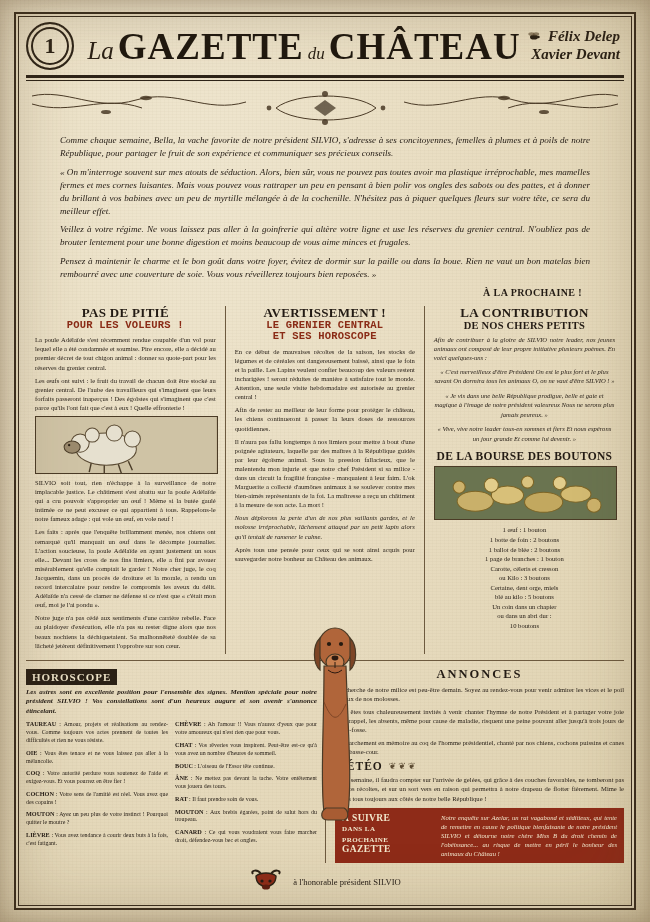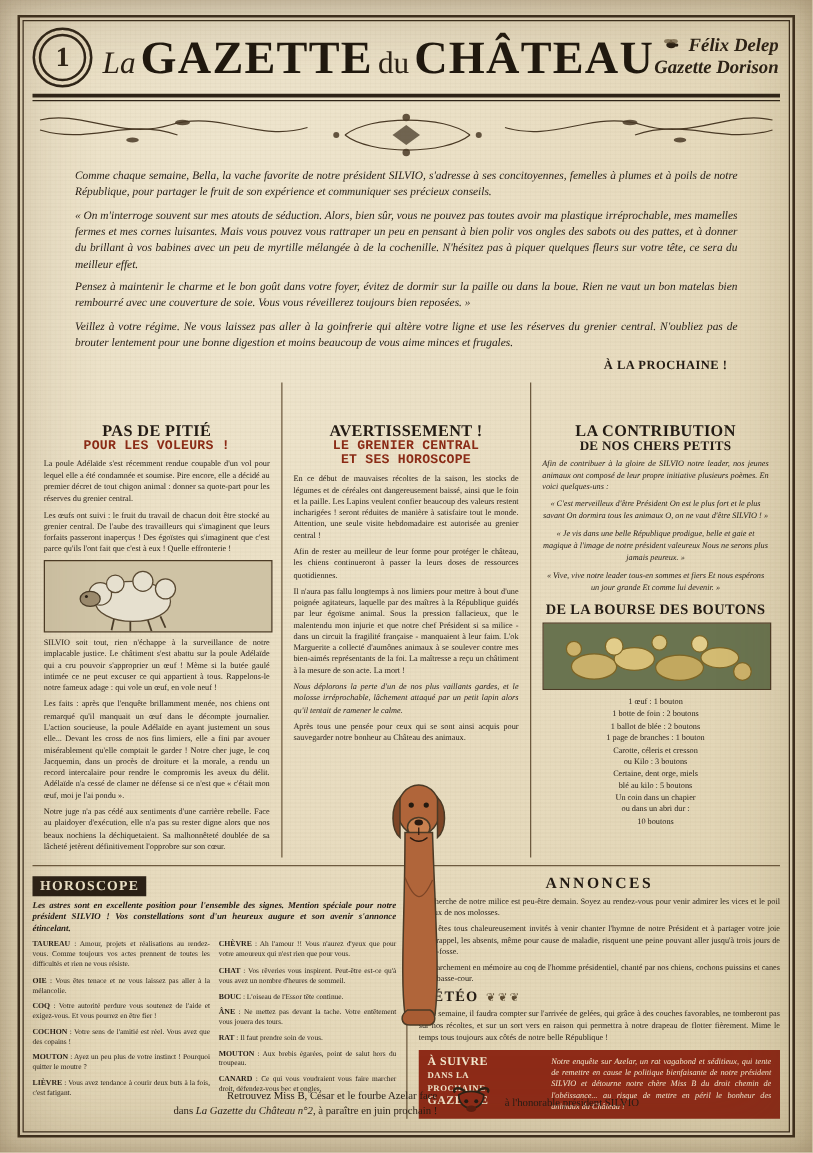--- a/index.html
+++ b/index.html
@@ -85,21 +85,22 @@
   }
   .t-gaz {
     font-family: "Liberation Serif", serif;
     font-weight: bold;
     font-size: 37px;
     letter-spacing: 1px;
     color: #1f180f;
   }
   .t-du {
     font-family: "Liberation Serif", serif;
-    font-size: 25px;
+    font-style: italic;
+    font-size: 17px;
     color: #2b2116;
   }
   .t-cha {
     font-family: "Liberation Serif", serif;
     font-weight: bold;
     font-size: 37px;
     letter-spacing: 1px;
     color: #1f180f;
   }
   .authors {
@@ -181,21 +182,20 @@
     padding: 0 9px;
     box-sizing: border-box;
   }
   .col.c1 { width: 33.4%; border-right: 1px solid #6d5a3f; }
   .col.c2 { width: 33.3%; border-right: 1px solid #6d5a3f; }
   .col.c3 { width: 33.3%; }
 
   .head {
     text-align: center;
     margin-bottom: 4px;
-    margin-top: 32px;
   }
   .head .h1 {
     font-weight: bold;
     font-size: 13px;
     letter-spacing: .3px;
     line-height: 1.05;
   }
   .head .h2 {
     font-weight: bold;
     font-size: 10.5px;
@@ -411,21 +411,21 @@
       <div class="authors">
         <span class="bee">
           <svg width="14" height="11" viewBox="0 0 14 11">
               <ellipse cx="8" cy="6" rx="4" ry="2.6" fill="#2b2116"></ellipse>
               <ellipse cx="5.5" cy="3" rx="3.2" ry="1.8" fill="#6b5a3e" opacity=".7"></ellipse>
               <ellipse cx="10" cy="3" rx="3.2" ry="1.8" fill="#6b5a3e" opacity=".7"></ellipse>
               <circle cx="12.4" cy="6" r="1.3" fill="#2b2116"></circle>
             </svg>
         </span>
         <span>Félix Delep</span><br>
-        <span>Gazette Dorison</span>
+        <span>Xavier Devant</span>
       </div>
     </div>
     <div class="mast-rule"></div>
 
     <div class="ornband">
       <svg width="598" height="46" viewBox="0 0 598 46">
         <g stroke="#4a3a26" fill="none" stroke-width="1">
           <path d="M6 10 C 40 2, 70 26, 110 14 C 150 2, 180 28, 220 16"></path>
           <path d="M6 18 C 46 30, 76 8, 116 22"></path>
           <path d="M592 10 C 558 2, 528 26, 488 14 C 448 2, 418 28, 378 16"></path>
@@ -445,22 +445,22 @@
         </g>
         <g fill="#3c2f1e">
           <path d="M288 22 l11 -8 l11 8 l-11 8 z" opacity=".7"></path>
         </g>
       </svg>
     </div>
 
     <div class="editorial">
       <p class="first">Comme chaque semaine, Bella, la vache favorite de notre président SILVIO, s'adresse à ses concitoyennes, femelles à plumes et à poils de notre République, pour partager le fruit de son expérience et communiquer ses précieux conseils.</p>
       <p>« On m'interroge souvent sur mes atouts de séduction. Alors, bien sûr, vous ne pouvez pas toutes avoir ma plastique irréprochable, mes mamelles fermes et mes cornes luisantes. Mais vous pouvez vous rattraper un peu en pensant à bien polir vos ongles des sabots ou des pattes, et à donner du brillant à vos babines avec un peu de myrtille mélangée à de la cochenille. N'hésitez pas à piquer quelques fleurs sur votre tête, ce sera du meilleur effet.</p>
+      <p>Veillez à votre régime. Ne vous laissez pas aller à la goinfrerie qui altère votre ligne et use les réserves du grenier central. N'oubliez pas de brouter lentement pour une bonne digestion et moins beaucoup de vous aime minces et frugales.</p>
       <p>Pensez à maintenir le charme et le bon goût dans votre foyer, évitez de dormir sur la paille ou dans la boue. Rien ne vaut un bon matelas bien rembourré avec une couverture de soie. Vous vous réveillerez toujours bien reposées. »</p>
-      <p>Veillez à votre régime. Ne vous laissez pas aller à la goinfrerie qui altère votre ligne et use les réserves du grenier central. N'oubliez pas de brouter lentement pour une bonne digestion et moins beaucoup de vous aime minces et frugales.</p>
       <div class="apro">À LA PROCHAINE !</div>
     </div>
 
     <div class="cols">
 
       <div class="col c1">
         <div class="head">
           <div class="h1">PAS DE PITIÉ</div>
           <div class="h2">POUR LES VOLEURS !</div>
         </div>
@@ -618,24 +618,20 @@
             <span>À SUIVRE</span><br>
             <span style="font-size:7px">DANS LA PROCHAINE</span><br>
             <span>GAZETTE</span>
           </div>
           <div class="sb">Notre enquête sur Azelar, un rat vagabond et séditieux, qui tente de remettre en cause le politique bienfaisante de notre président SILVIO et détourne notre chère Miss B du droit chemin de l'obéissance... au risque de mettre en péril le bonheur des animaux du Château !</div>
         </div>
       </div>
     </div>
 
     <div class="footer">
-      <div class="fleft">
-        <span>Retrouvez Miss B, César et le fourbe Azelar face</span><br>
-        <span>dans </span><i>La Gazette du Château n°2</i><span>, à paraître en juin prochain !</span>
-      </div>
       <div class="bullhead">
         <svg width="34" height="30" viewBox="0 0 34 30">
           <path d="M4 6 C 1 2, 9 1, 12 6" stroke="#2b2116" stroke-width="2" fill="none"></path>
           <path d="M30 6 C 33 2, 25 1, 22 6" stroke="#2b2116" stroke-width="2" fill="none"></path>
           <path d="M7 8 C 7 22, 27 22, 27 8 C 22 4, 12 4, 7 8 Z" fill="#8e2b18" stroke="#2b2116" stroke-width="1.4"></path>
           <circle cx="13" cy="13" r="1.6" fill="#231b14"></circle>
           <circle cx="21" cy="13" r="1.6" fill="#231b14"></circle>
           <ellipse cx="17" cy="19" rx="4" ry="2.6" fill="#5d1d10"></ellipse>
         </svg>
       </div>

